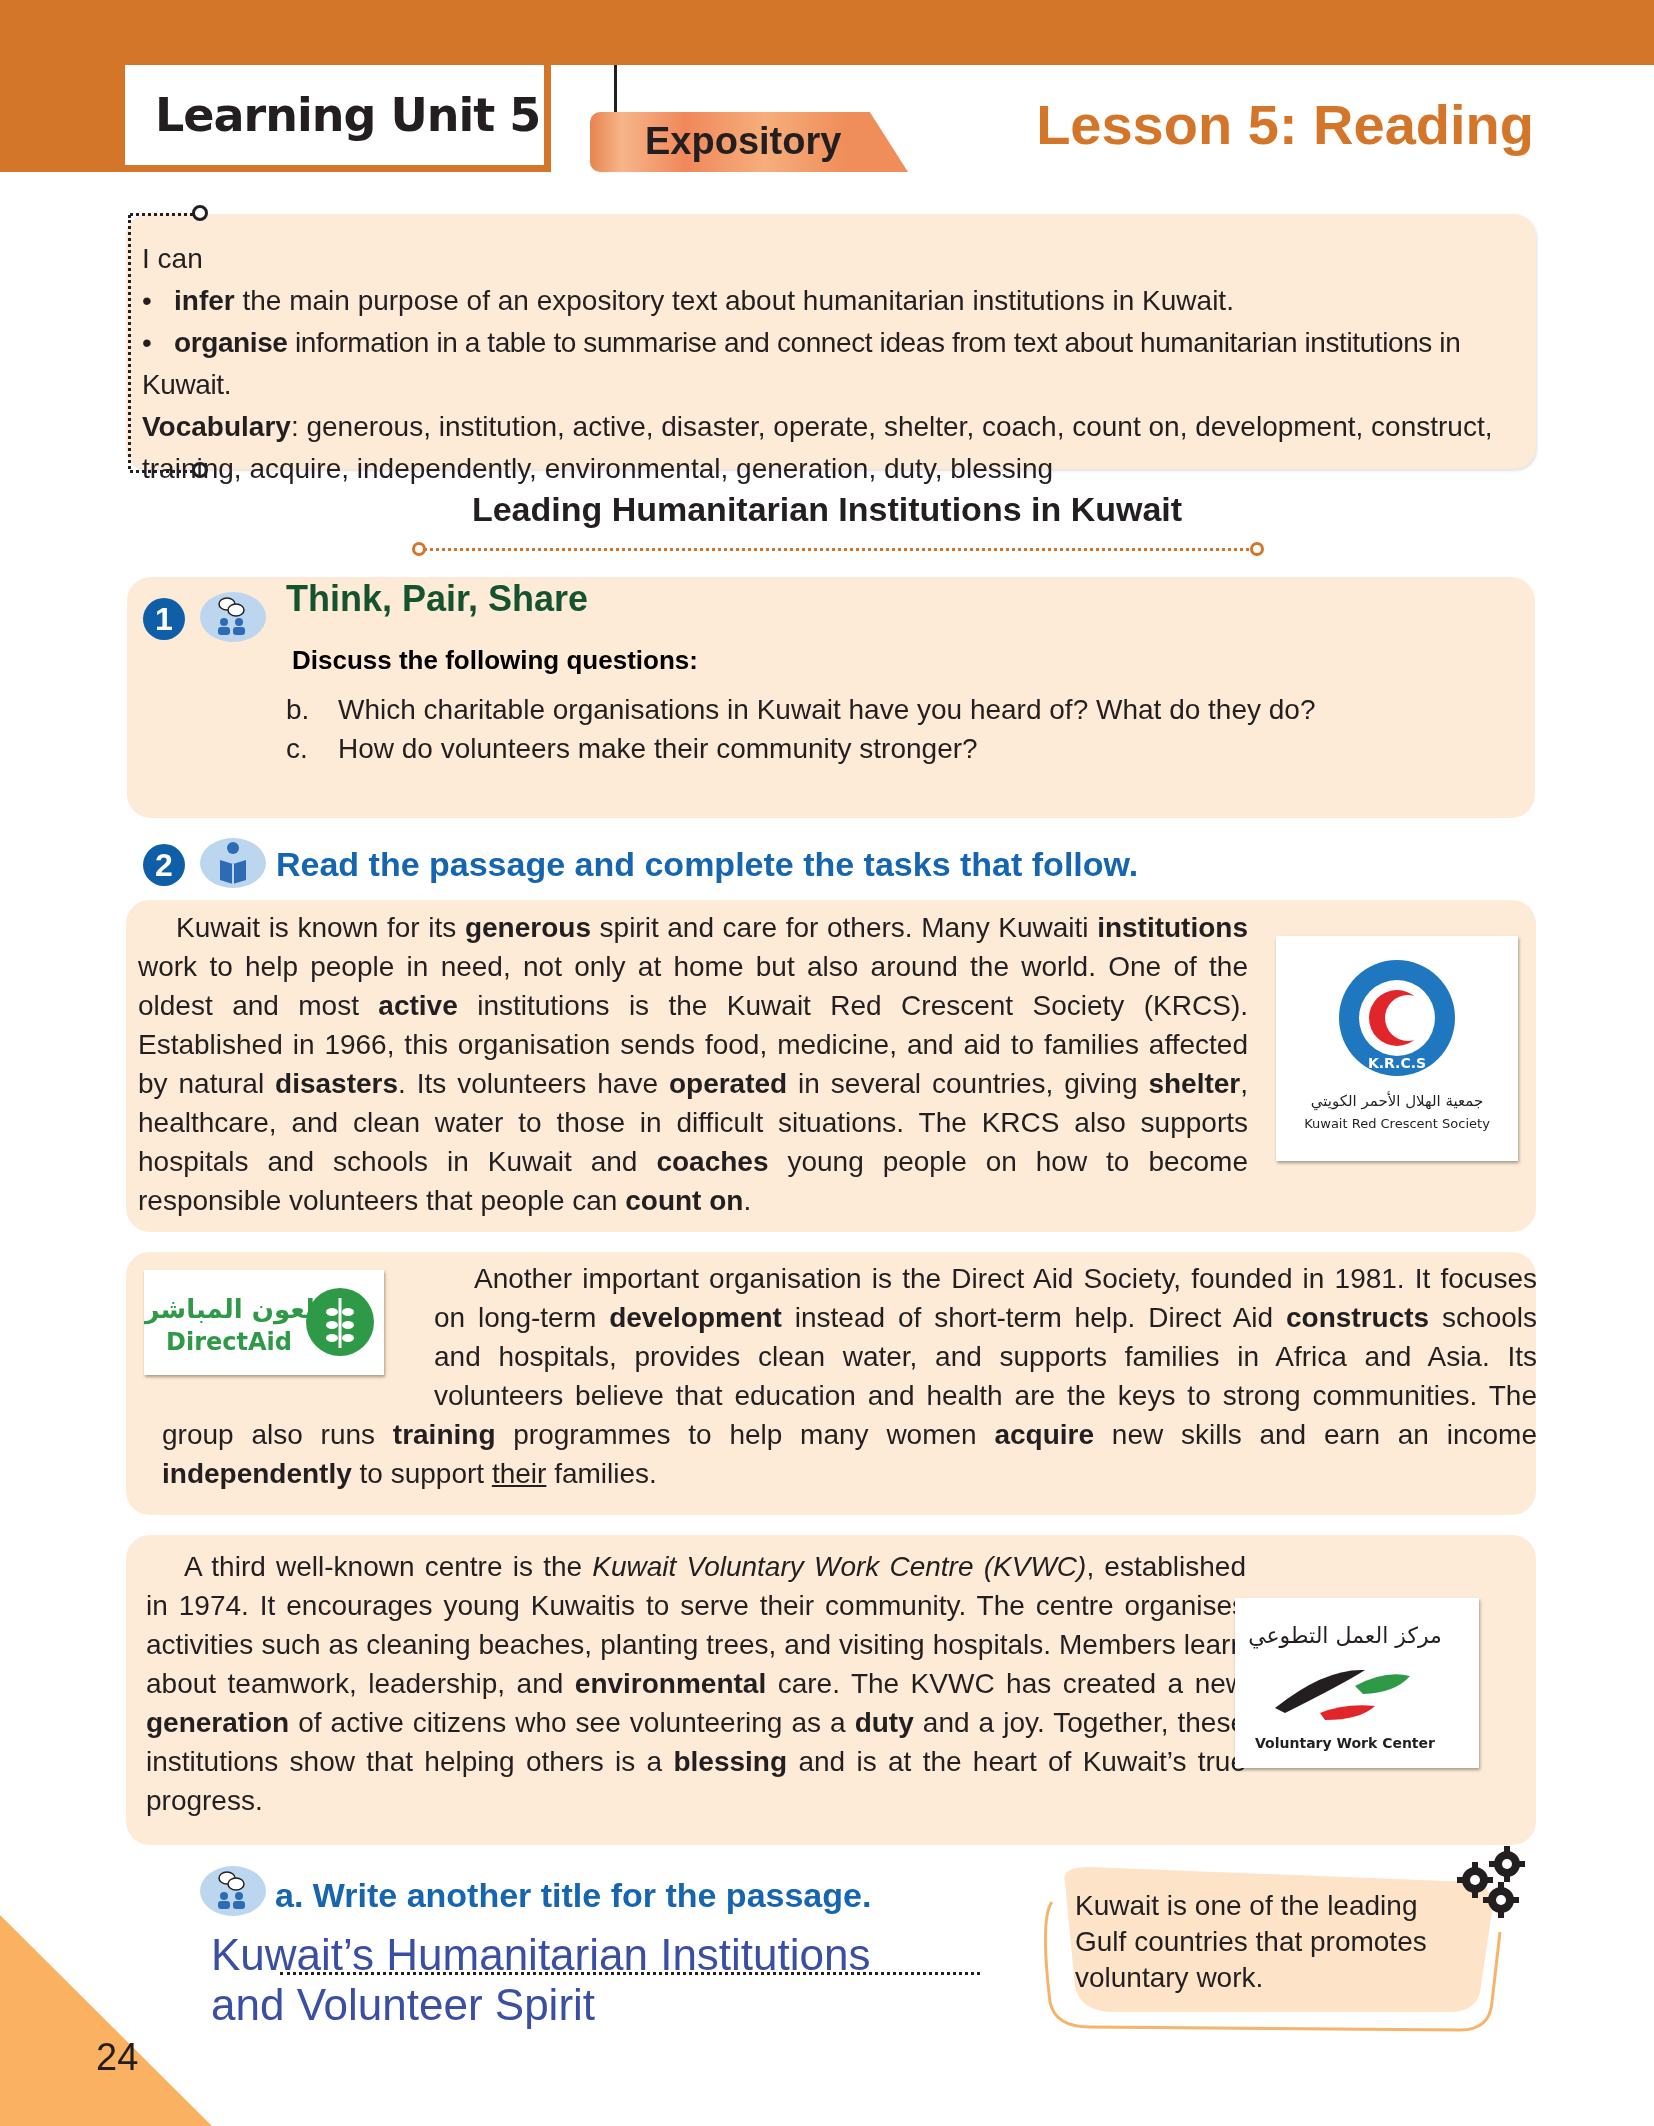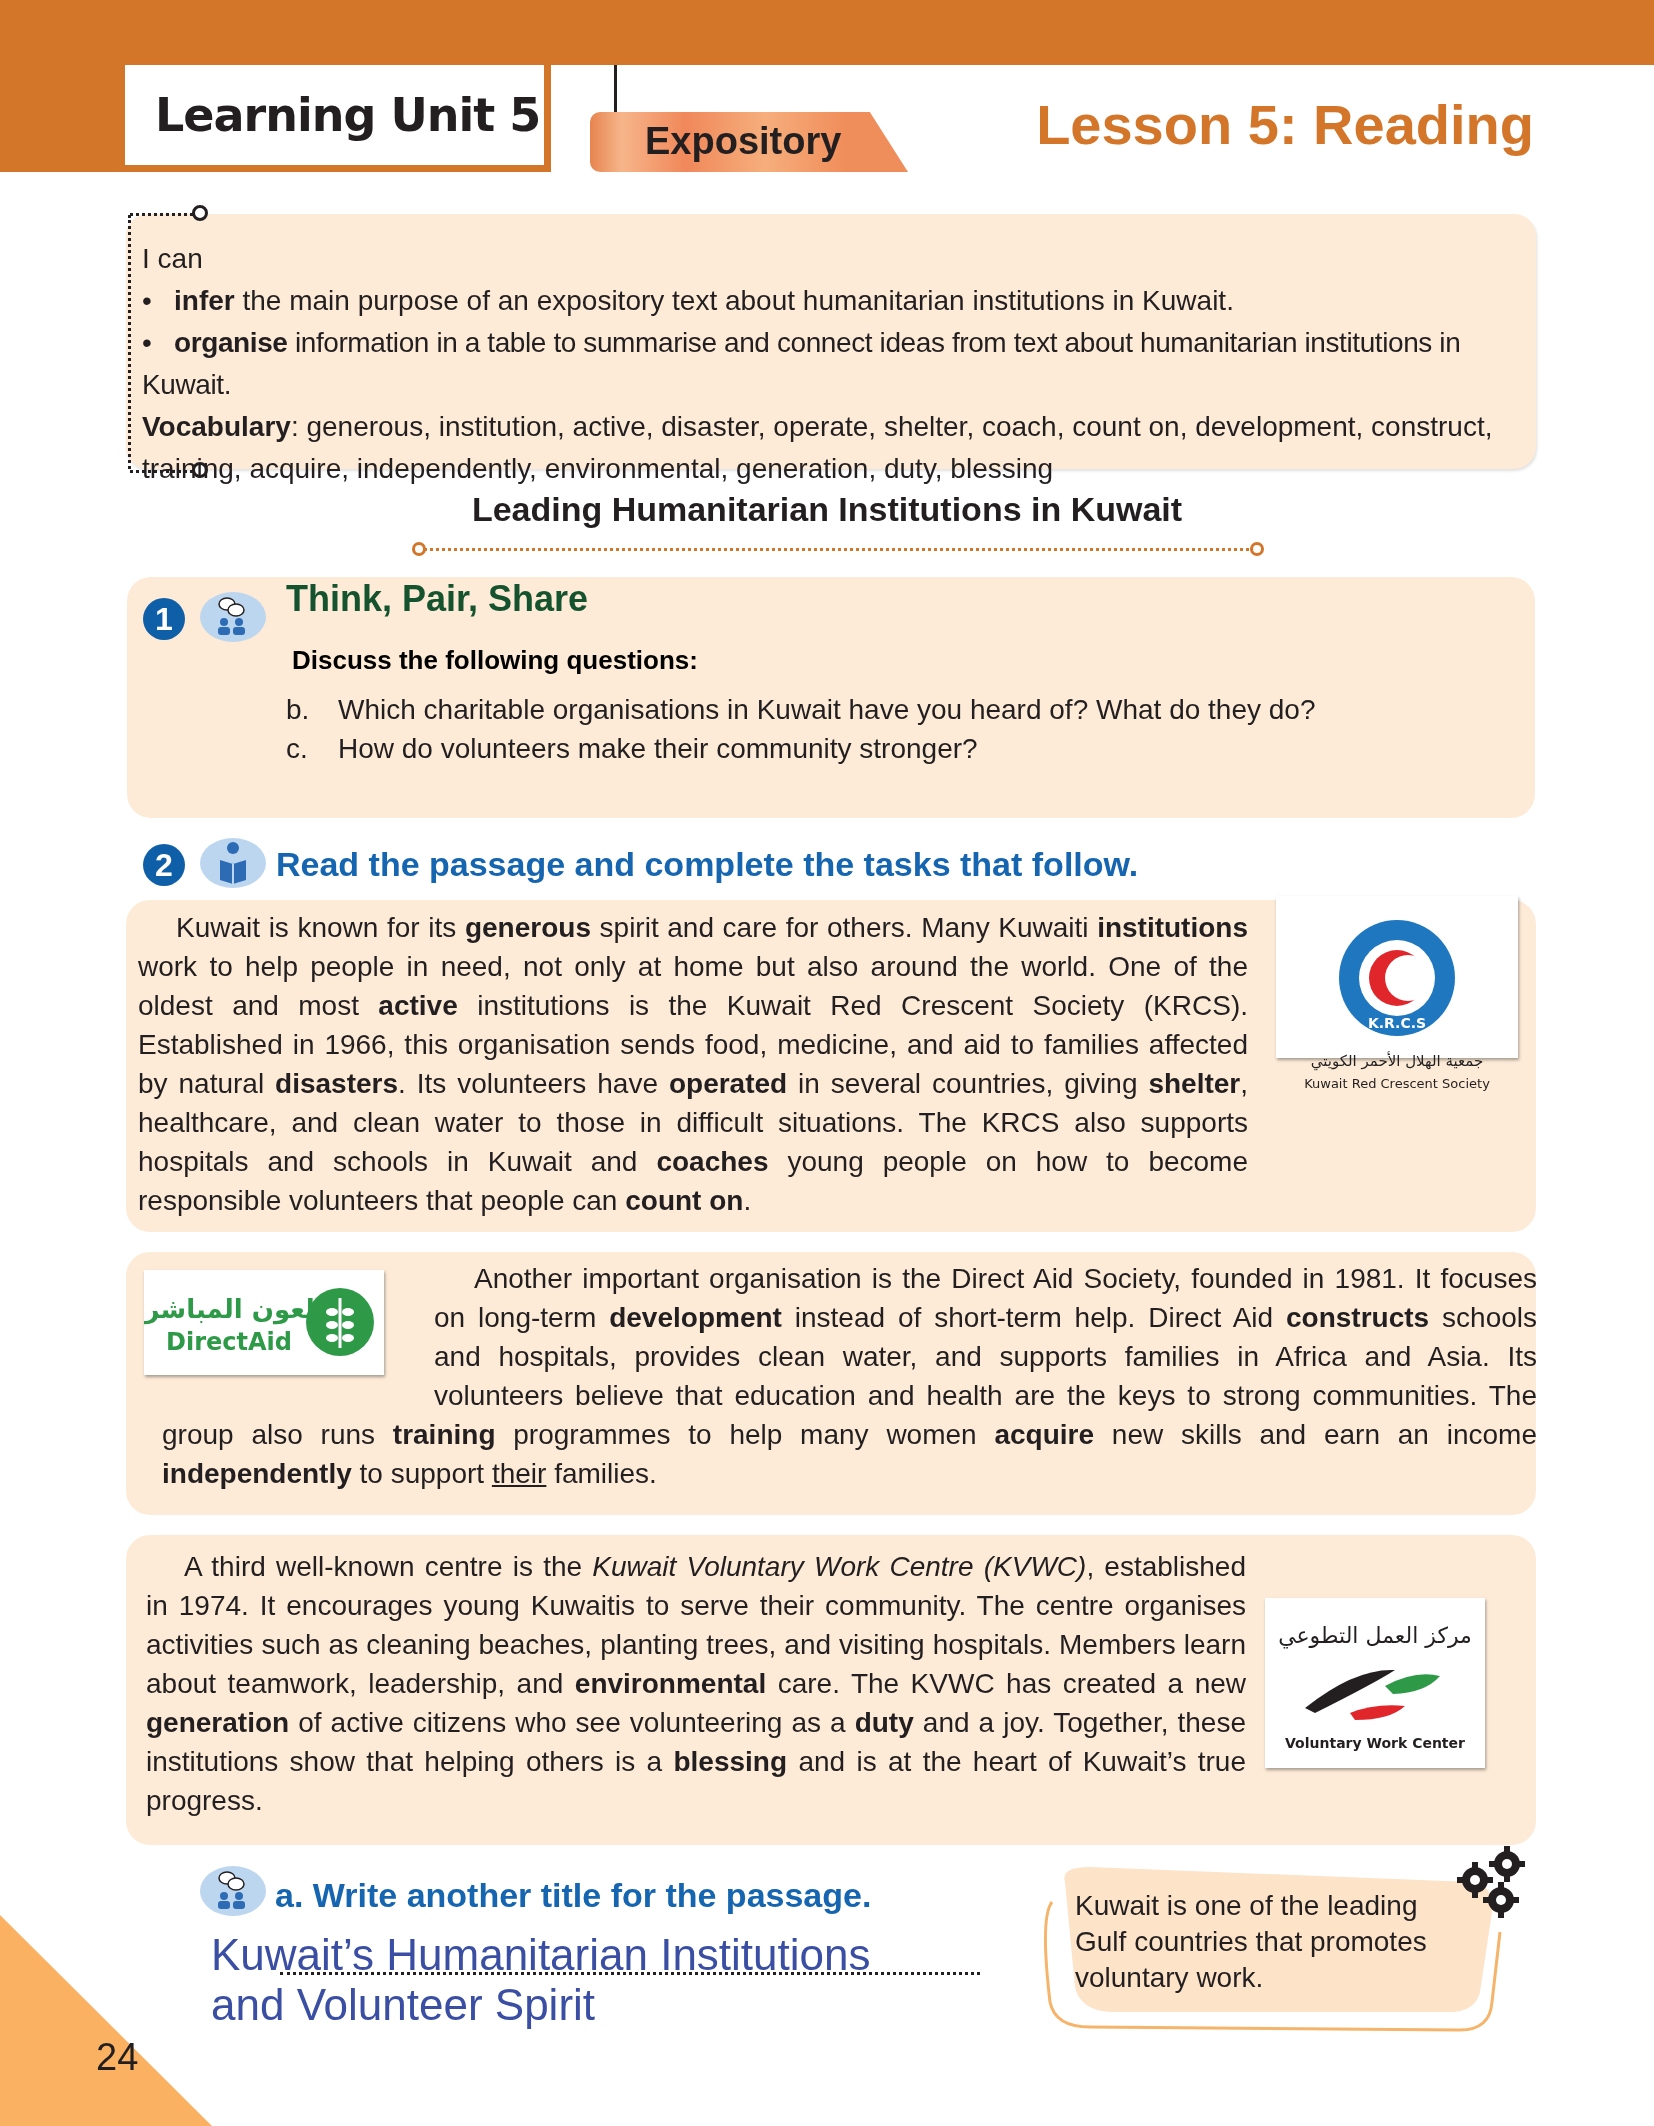--- a/index.html
+++ b/index.html
@@ -113,21 +113,21 @@
     <path d="M20 22 L33 26 L46 22 L46 42 L33 46 L20 42 Z" fill="#2d6bb5"></path>
     <line x1="33" y1="26" x2="33" y2="46" stroke="#bcd6ef" stroke-width="2"></line>
   </svg>
 </div>
 <div class="task2-title">Read the passage and complete the tasks that follow.</div>
 
 <div class="box" style="left:126px; top:900px; width:1410px; height:332px;"></div>
 <div class="para" style="left:138px; top:908px; width:1110px; text-indent:38px;">
   <span>Kuwait is known for its </span><b>generous</b><span> spirit and care for others. Many Kuwaiti </span><b>institutions</b><span> work to help people in need, not only at home but also around the world. One of the oldest and most </span><b>active</b><span> institutions  is the Kuwait Red Crescent Society (KRCS). Established in 1966, this organisation sends food, medicine, and aid to families affected by natural </span><b>disasters</b><span>. Its volunteers have </span><b>operated</b><span> in several countries, giving </span><b>shelter</b><span>, healthcare, and clean water to those in difficult situations. The KRCS also supports hospitals and schools in Kuwait and </span><b>coaches</b><span> young people on how to become responsible volunteers that people can </span><b>count on</b><span>.</span>
 </div>
-<div class="logo-card" style="left:1276px; top:896px; width:242px; height:162px;text-align:right;">
+<div class="logo-card" style="left:1276px; top:936px; width:242px; height:225px;text-align:right;">
   <svg width="242" height="225" viewBox="0 0 242 225">
     <circle cx="121" cy="82" r="58" fill="#1f78bf"></circle>
     <circle cx="121" cy="82" r="38" fill="#fff"></circle>
     <circle cx="121" cy="82" r="28" fill="#e0262b"></circle>
     <circle cx="132" cy="82" r="23" fill="#fff"></circle>
     <text x="121" y="132" text-anchor="middle" font-family="DejaVu Sans, sans-serif" font-size="14" font-weight="bold" fill="#fff">K.R.C.S</text>
     <text x="121" y="170" text-anchor="middle" font-family="DejaVu Sans, sans-serif" font-size="15" fill="#231f20">جمعية الهلال الأحمر الكويتي</text>
     <text x="121" y="192" text-anchor="middle" font-family="DejaVu Sans, sans-serif" font-size="13" fill="#231f20">Kuwait Red Crescent Society</text>
   </svg>
 </div>
@@ -148,21 +148,21 @@
   </svg>
 </div>
 <div class="para" style="left:162px; top:1259px; width:1375px;">
   <span style="float:left; width:272px; height:150px;"></span><span style="display:inline-block; width:40px;"></span><span>Another important organisation is the Direct Aid Society, founded in 1981. It focuses on long-term </span><b>development</b><span> instead of short-term help. Direct Aid </span><b>constructs</b><span> schools and hospitals, provides clean water, and supports families in Africa and Asia. Its volunteers believe that education and health are the keys to strong communities. The group also runs </span><b>training</b><span> programmes to help many women </span><b>acquire</b><span> new skills and earn an income </span><b>independently</b><span> to support </span><u>their</u><span> families.</span>
 </div>
 
 <div class="box" style="left:126px; top:1535px; width:1410px; height:310px;"></div>
 <div class="para" style="left:146px; top:1547px; width:1100px; text-indent:38px;">
   <span>A third well-known centre is the </span><i>Kuwait Voluntary Work Centre (KVWC)</i><span>, established in 1974. It encourages young Kuwaitis to serve their community. The centre organises activities such as cleaning beaches, planting trees, and visiting hospitals. Members learn about teamwork, leadership, and </span><b>environmental</b><span> care. The KVWC has created a new </span><b>generation</b><span> of active citizens who see volunteering as a </span><b>duty</b><span> and a joy. Together, these institutions show that helping others is a </span><b>blessing</b><span> and is at the heart of Kuwait’s true progress.</span>
 </div>
-<div class="logo-card" style="left:1265px; top:1598px; width:220px; height:170px;">
+<div class="logo-card" style="left:1235px; top:1598px; width:244px; height:170px;">
   <svg width="220" height="170" viewBox="0 0 220 170">
     <text x="110" y="45" text-anchor="middle" font-family="DejaVu Sans, sans-serif" font-size="22" fill="#231f20">مركز العمل التطوعي</text>
     <path d="M40 110 Q90 70 130 72 Q110 85 50 115 Z" fill="#231f20"></path>
     <path d="M120 88 Q150 72 175 78 Q160 95 128 96 Z" fill="#2e9a48"></path>
     <path d="M85 115 Q110 105 140 108 Q125 122 90 122 Z" fill="#e0262b"></path>
     <text x="110" y="150" text-anchor="middle" font-family="DejaVu Sans, sans-serif" font-size="14" font-weight="bold" fill="#231f20">Voluntary Work Center</text>
   </svg>
 </div>
 
 <div class="icon-circle" style="left:200px; top:1866px;">

